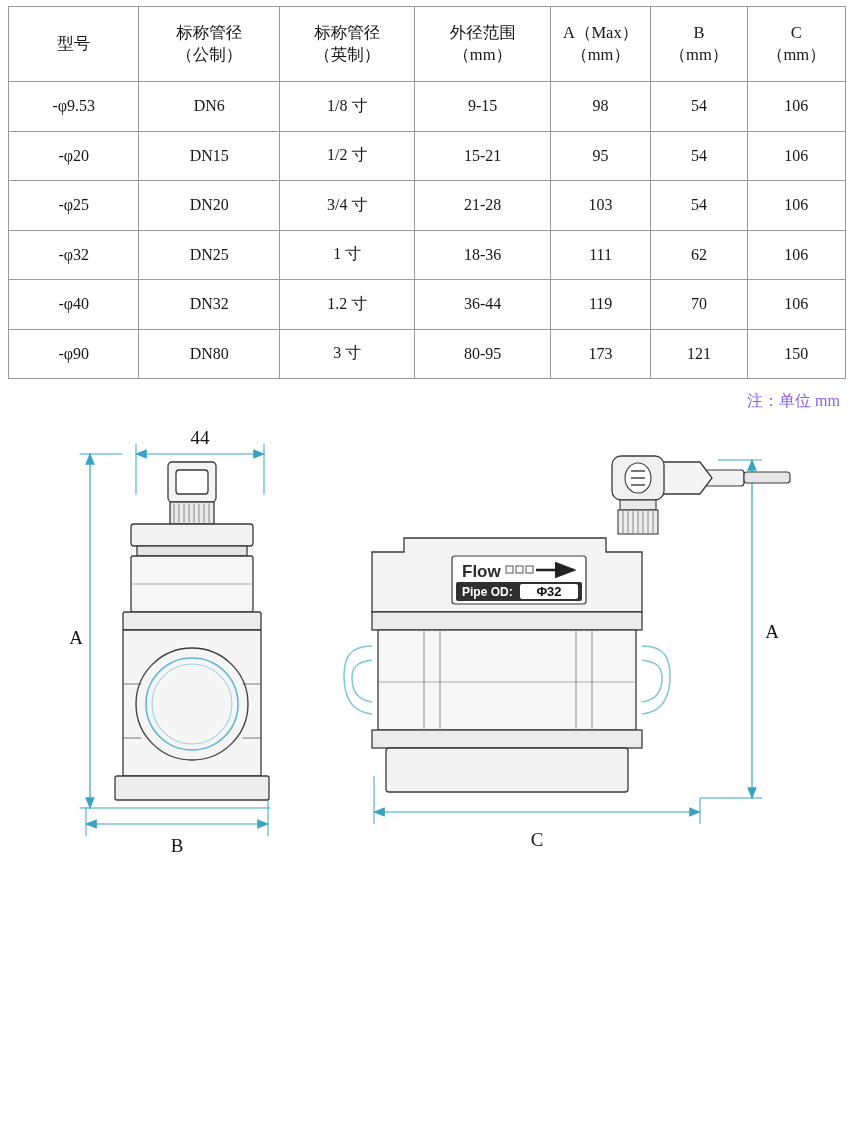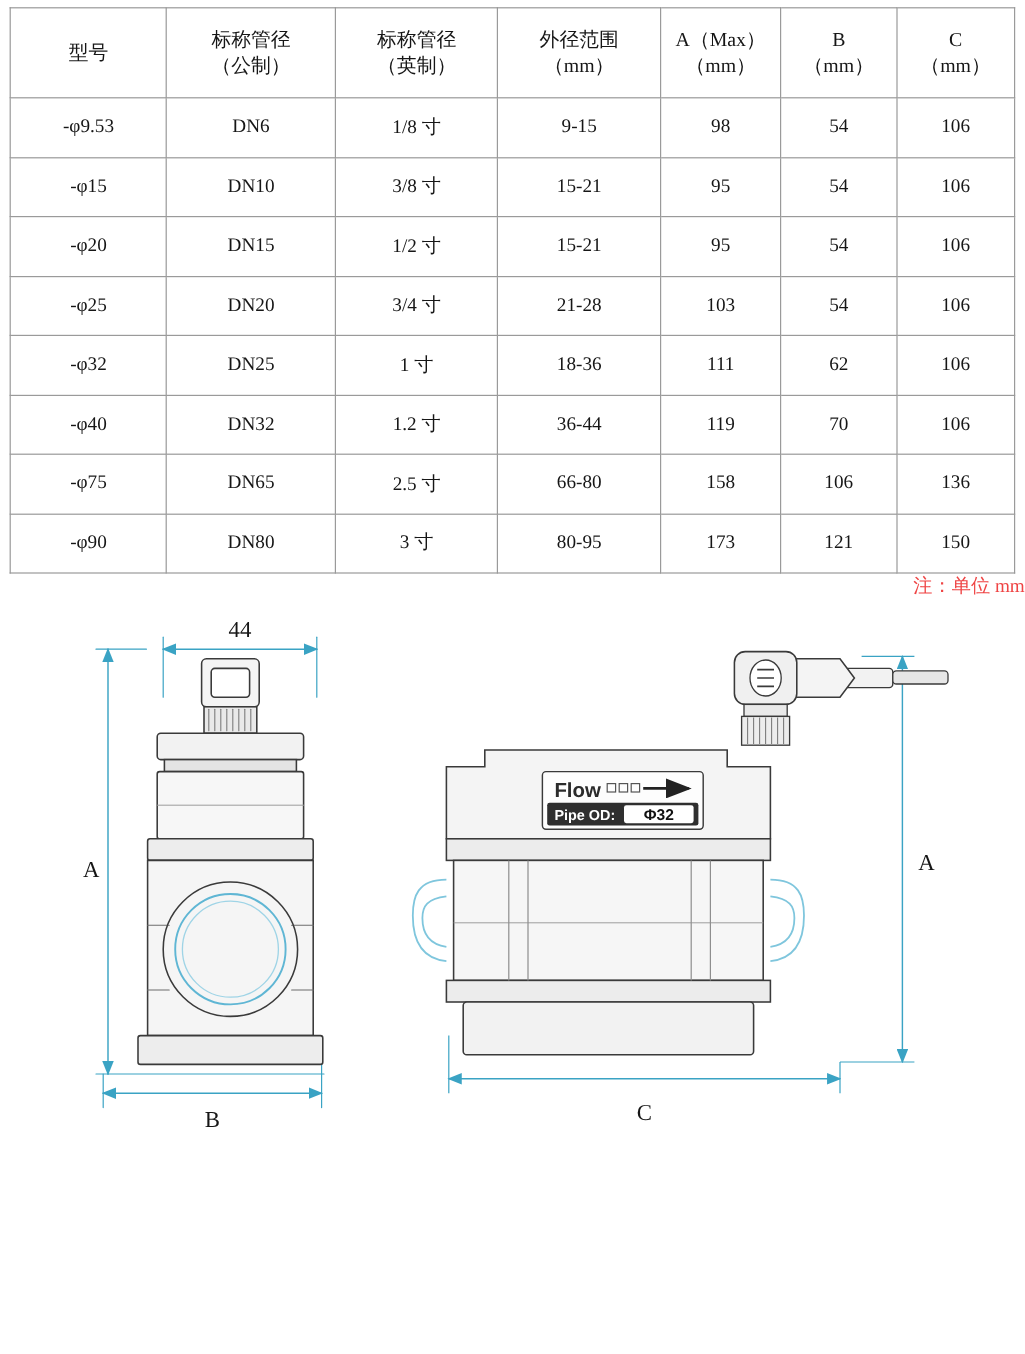--- a/index.html
+++ b/index.html
@@ -49,23 +49,24 @@
   .col1 { width: 130px; }
   .col2 { width: 140px; }
   .col3 { width: 135px; }
   .col4 { width: 135px; }
   .col5 { width: 100px; }
   .col6 { width: 96px; }
   .col7 { width: 98px; }
 
   .note {
     text-align: right;
+    padding-right: 14px;
     font-size: 16px;
-    margin-top: 0;
-    color: #ef4444;
+    margin-top: 12px;
+    color: #8b5cf6;
   }
 
   
   .drawing {
     position: relative;
     width: 854px;
     height: 470px;
     margin-top: 4px;
   }
   .drawing svg {
@@ -123,29 +124,20 @@
       <tr>
         <td>-φ9.53</td>
         <td>DN6</td>
         <td>1/8 寸</td>
         <td>9-15</td>
         <td>98</td>
         <td>54</td>
         <td>106</td>
       </tr>
       <tr>
-        <td>-φ15</td>
-        <td>DN10</td>
-        <td>3/8 寸</td>
-        <td>15-21</td>
-        <td>95</td>
-        <td>54</td>
-        <td>106</td>
-      </tr>
-      <tr>
         <td>-φ20</td>
         <td>DN15</td>
         <td>1/2 寸</td>
         <td>15-21</td>
         <td>95</td>
         <td>54</td>
         <td>106</td>
       </tr>
       <tr>
         <td>-φ25</td>
@@ -166,29 +158,20 @@
         <td>106</td>
       </tr>
       <tr>
         <td>-φ40</td>
         <td>DN32</td>
         <td>1.2 寸</td>
         <td>36-44</td>
         <td>119</td>
         <td>70</td>
         <td>106</td>
-      </tr>
-      <tr>
-        <td>-φ75</td>
-        <td>DN65</td>
-        <td>2.5 寸</td>
-        <td>66-80</td>
-        <td>158</td>
-        <td>106</td>
-        <td>136</td>
       </tr>
       <tr>
         <td>-φ90</td>
         <td>DN80</td>
         <td>3 寸</td>
         <td>80-95</td>
         <td>173</td>
         <td>121</td>
         <td>150</td>
       </tr>

